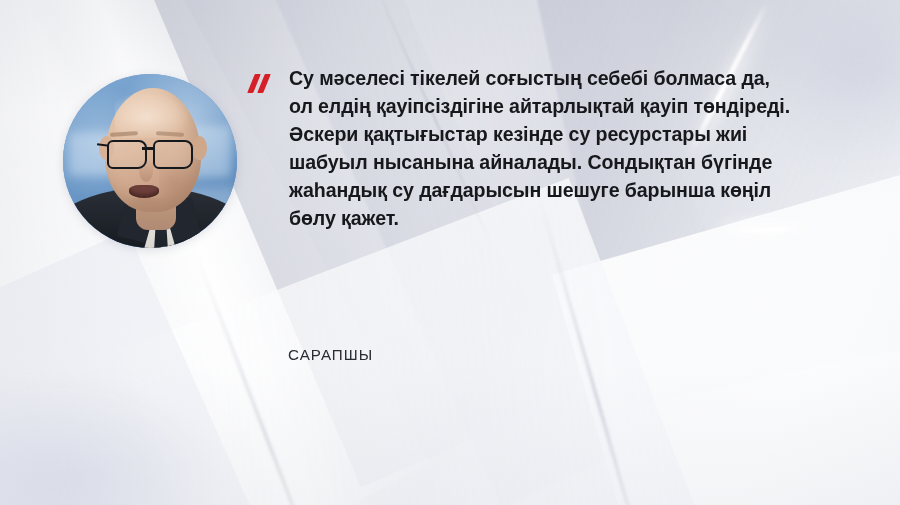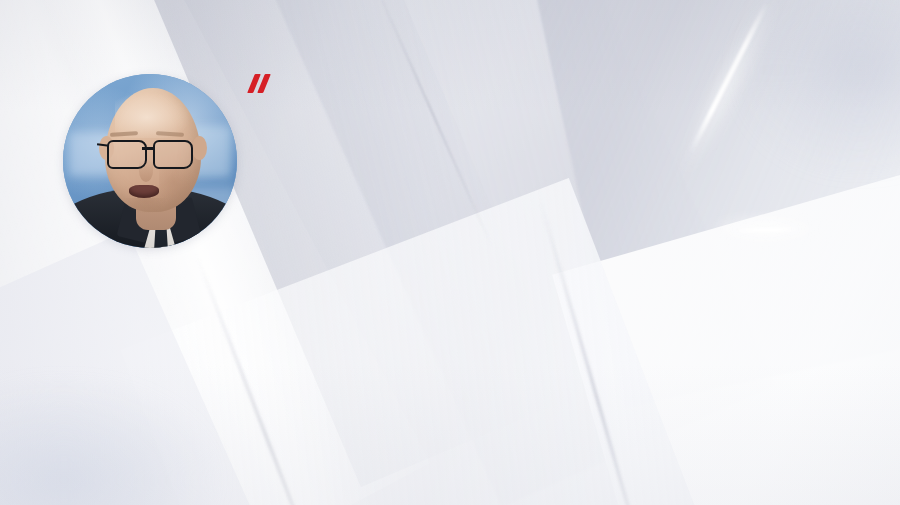--- a/index.html
+++ b/index.html
@@ -432,17 +432,24 @@
     <div class="p-glass-r"></div>
     <div class="p-bridge"></div>
     <div class="p-temple"></div>
   </div>
 
   <div class="quote-mark">
     <span class="qm-bar b1"></span>
     <span class="qm-bar b2"></span>
   </div>
 
+  <div class="quote-text">Су мәселесі тікелей соғыстың себебі болмаса да,
+ол елдің қауіпсіздігіне айтарлықтай қауіп төндіреді.
+Әскери қақтығыстар кезінде су ресурстары жиі
+шабуыл нысанына айналады. Сондықтан бүгінде
+жаһандық су дағдарысын шешуге барынша көңіл
+бөлу қажет.</div>
 
   <div class="attribution">
+    <div class="attr-role">САРАПШЫ</div>
   </div>
 
 </div>
 
 </body></html>

